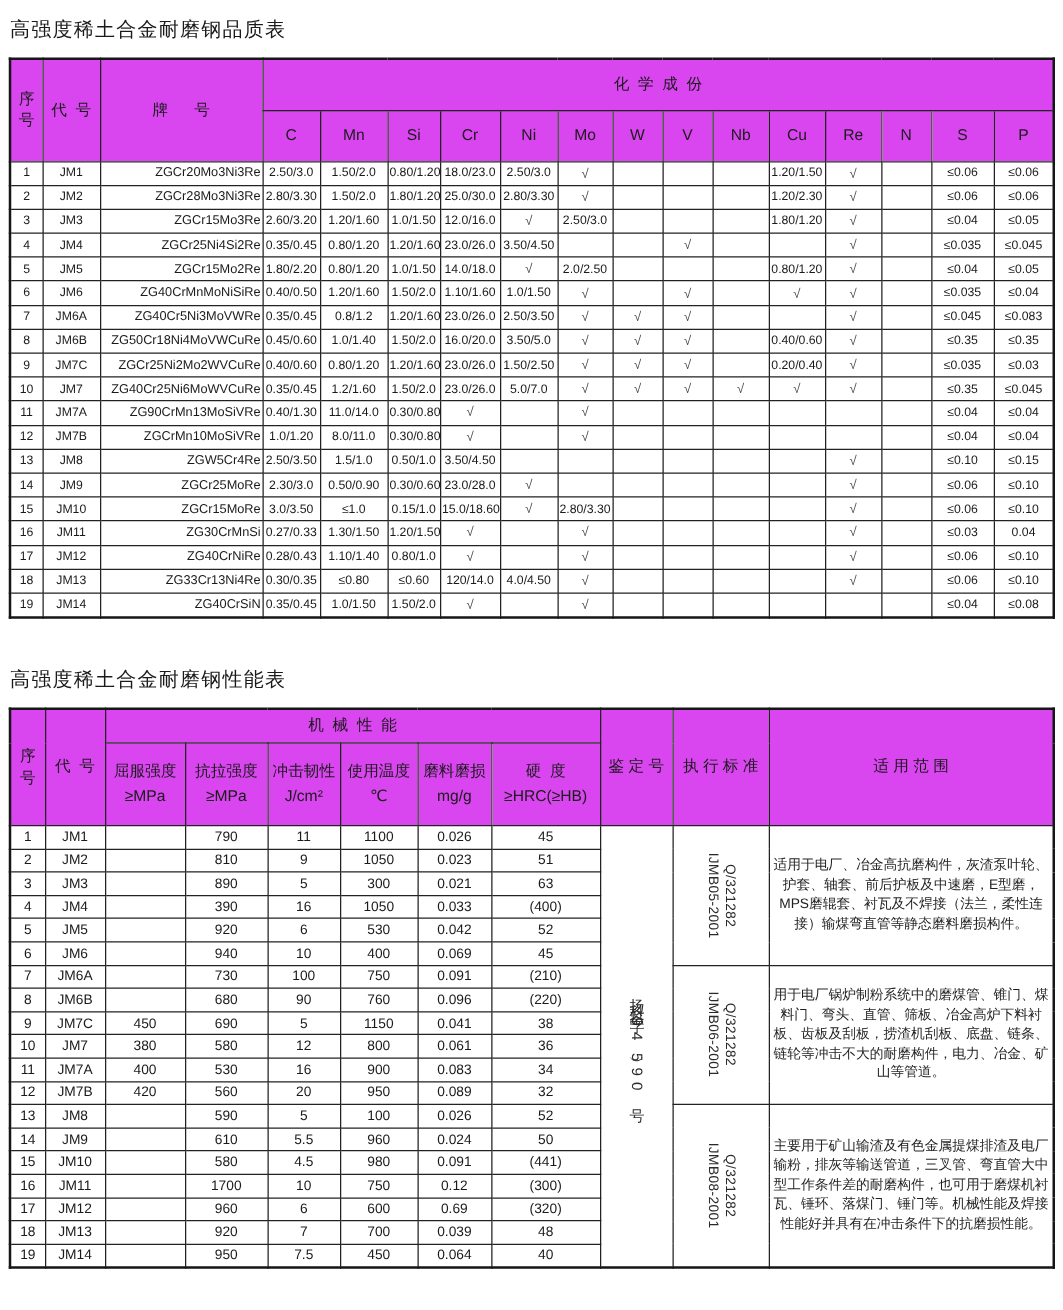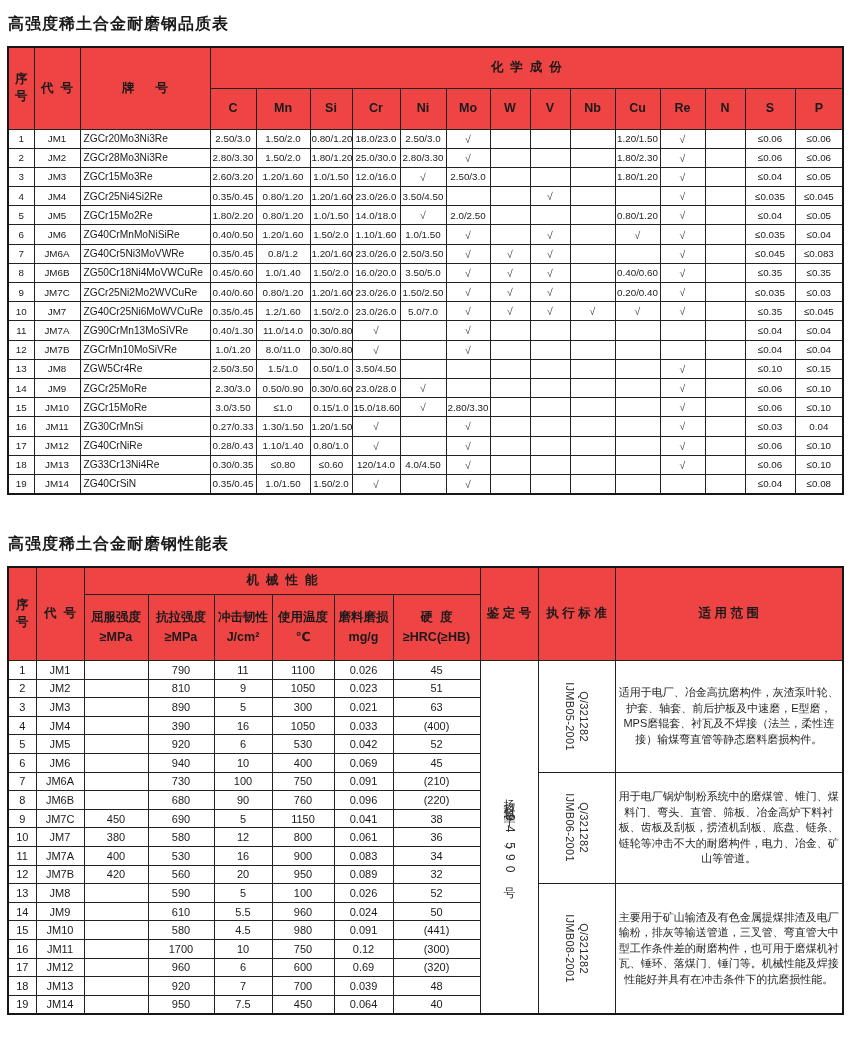--- a/index.html
+++ b/index.html
@@ -1,26 +1,26 @@
 <!DOCTYPE html>
 <html><head>
 <meta charset="utf-8">
 <style>
   html,body { margin:0; padding:0; background:#ffffff; }
   body { width:850px; height:1048px; font-family:"Liberation Sans","DejaVu Sans",sans-serif; color:#1a1a1a; }
   .page { padding:4px 7px 0 7px; }
-  .title { font-size:16px; font-weight:bold; margin:10px 0 11px 1px; letter-spacing:1px; }
+  .title { font-size:16px; font-weight:normal; margin:10px 0 11px 1px; letter-spacing:1px; }
   .title2 { margin-top:39px; }
   table.t { border-collapse:collapse; table-layout:fixed; width:836px; border:2.5px solid #161616; }
   .t th, .t td { border:1.5px solid #222222; text-align:center; vertical-align:middle; padding:0 1px; overflow:hidden; }
-  .t th { background:#ef4444; font-weight:bold; font-size:12.5px; white-space:pre; line-height:17px; }
+  .t th { background:#d946ef; font-weight:normal; font-size:12.5px; white-space:pre; line-height:17px; }
   .t1 thead tr { height:41px; }
   .t1 tbody tr { height:19.2px; }
   .t1 td { font-size:9.8px; }
-  .t1 td.left { text-align:left; padding-left:3px; font-size:10.2px; white-space:nowrap; }
+  .t1 td.left { text-align:right; padding-left:3px; font-size:10.2px; white-space:nowrap; }
   .t2 thead tr.r1 { height:28px; }
   .t2 thead tr.r2 { height:66px; }
   .t2 tbody tr { height:18.6px; }
   .t2 td { font-size:11px; }
   .unit { margin-top:3px; }
   td.check, .check { color:#474747; font-size:10.5px; }
   .vertcell { vertical-align:middle; }
   .vert { writing-mode:vertical-rl; text-orientation:mixed; letter-spacing:5px; font-size:12px; display:inline-block; color:#2a2a2a; }
   .rot { transform:rotate(90deg); display:inline-block; font-size:11px; line-height:13.5px; letter-spacing:0.3px; white-space:nowrap; color:#2a2a2a; }
   .scope { text-align:justify; font-size:11.5px; line-height:15.5px; padding:3px 6px 3px 5px; color:#1f1f1f; }
@@ -103,21 +103,21 @@
           <td class="left">ZGCr28Mo3Ni3Re</td>
           <td>2.80/3.30</td>
           <td>1.50/2.0</td>
           <td>1.80/1.20</td>
           <td>25.0/30.0</td>
           <td>2.80/3.30</td>
           <td class="check">√</td>
           <td></td>
           <td></td>
           <td></td>
-          <td>1.80/2.30</td>
+          <td>1.20/2.30</td>
           <td class="check">√</td>
           <td></td>
           <td>≤0.06</td>
           <td>≤0.06</td>
         </tr>
         <tr>
           <td>3</td>
           <td>JM3</td>
           <td class="left">ZGCr15Mo3Re</td>
           <td>2.60/3.20</td>

